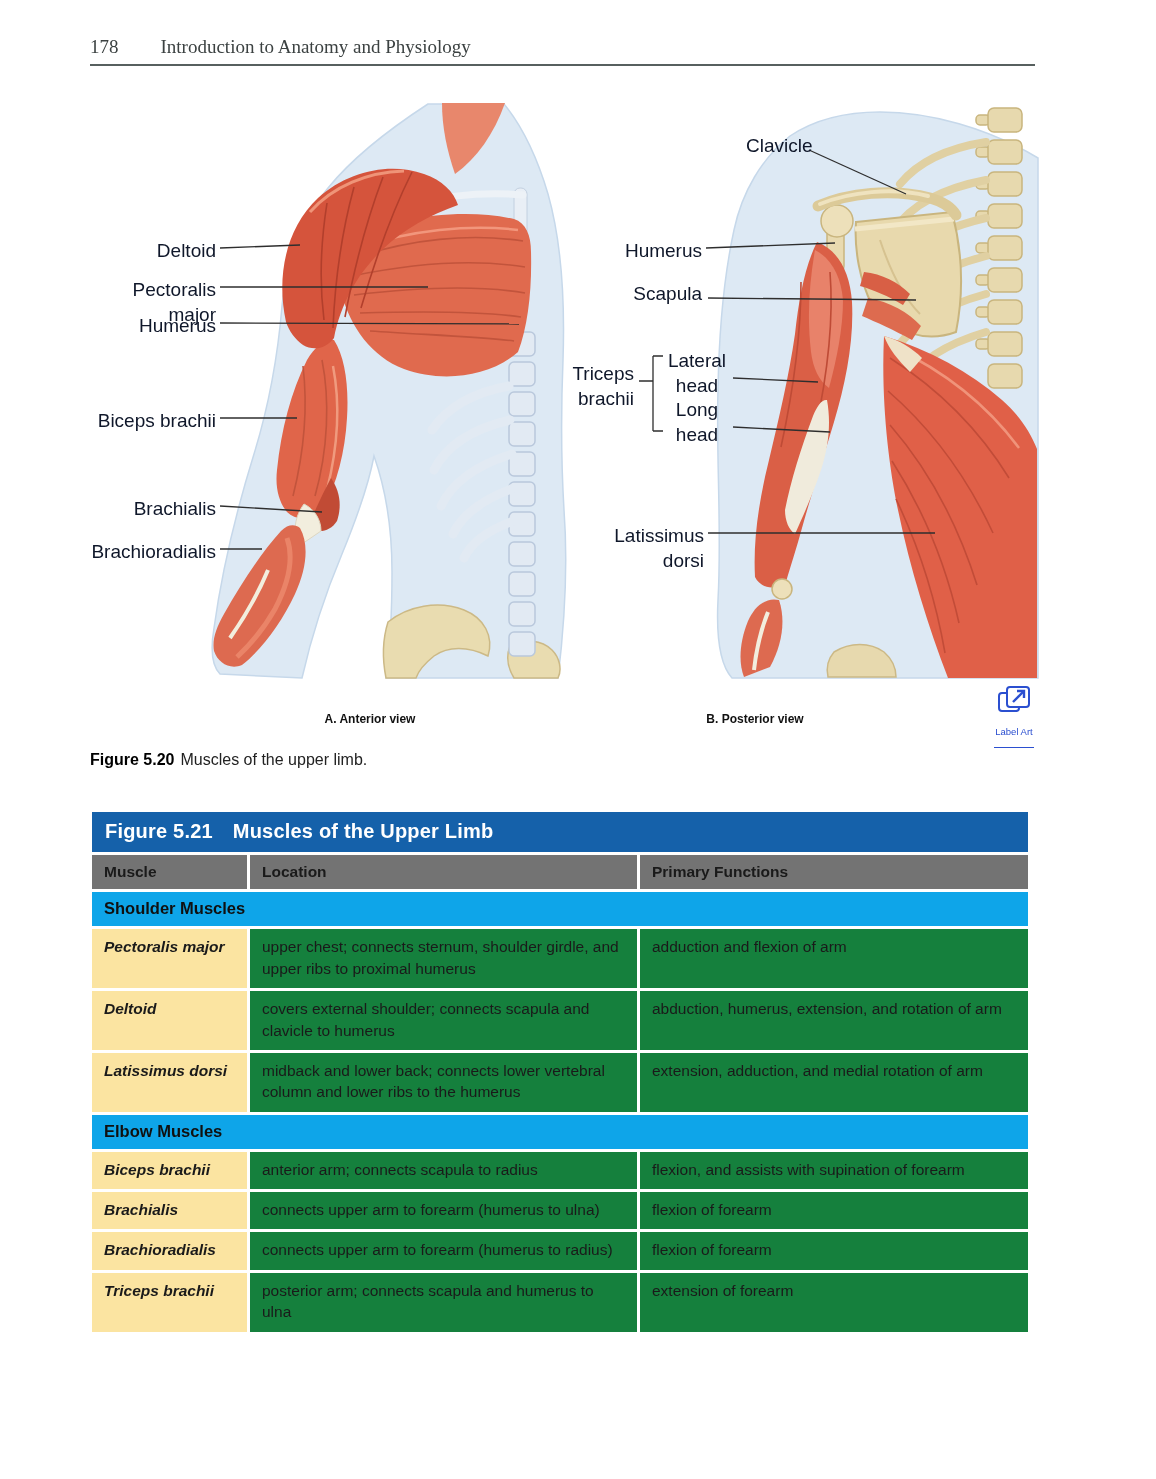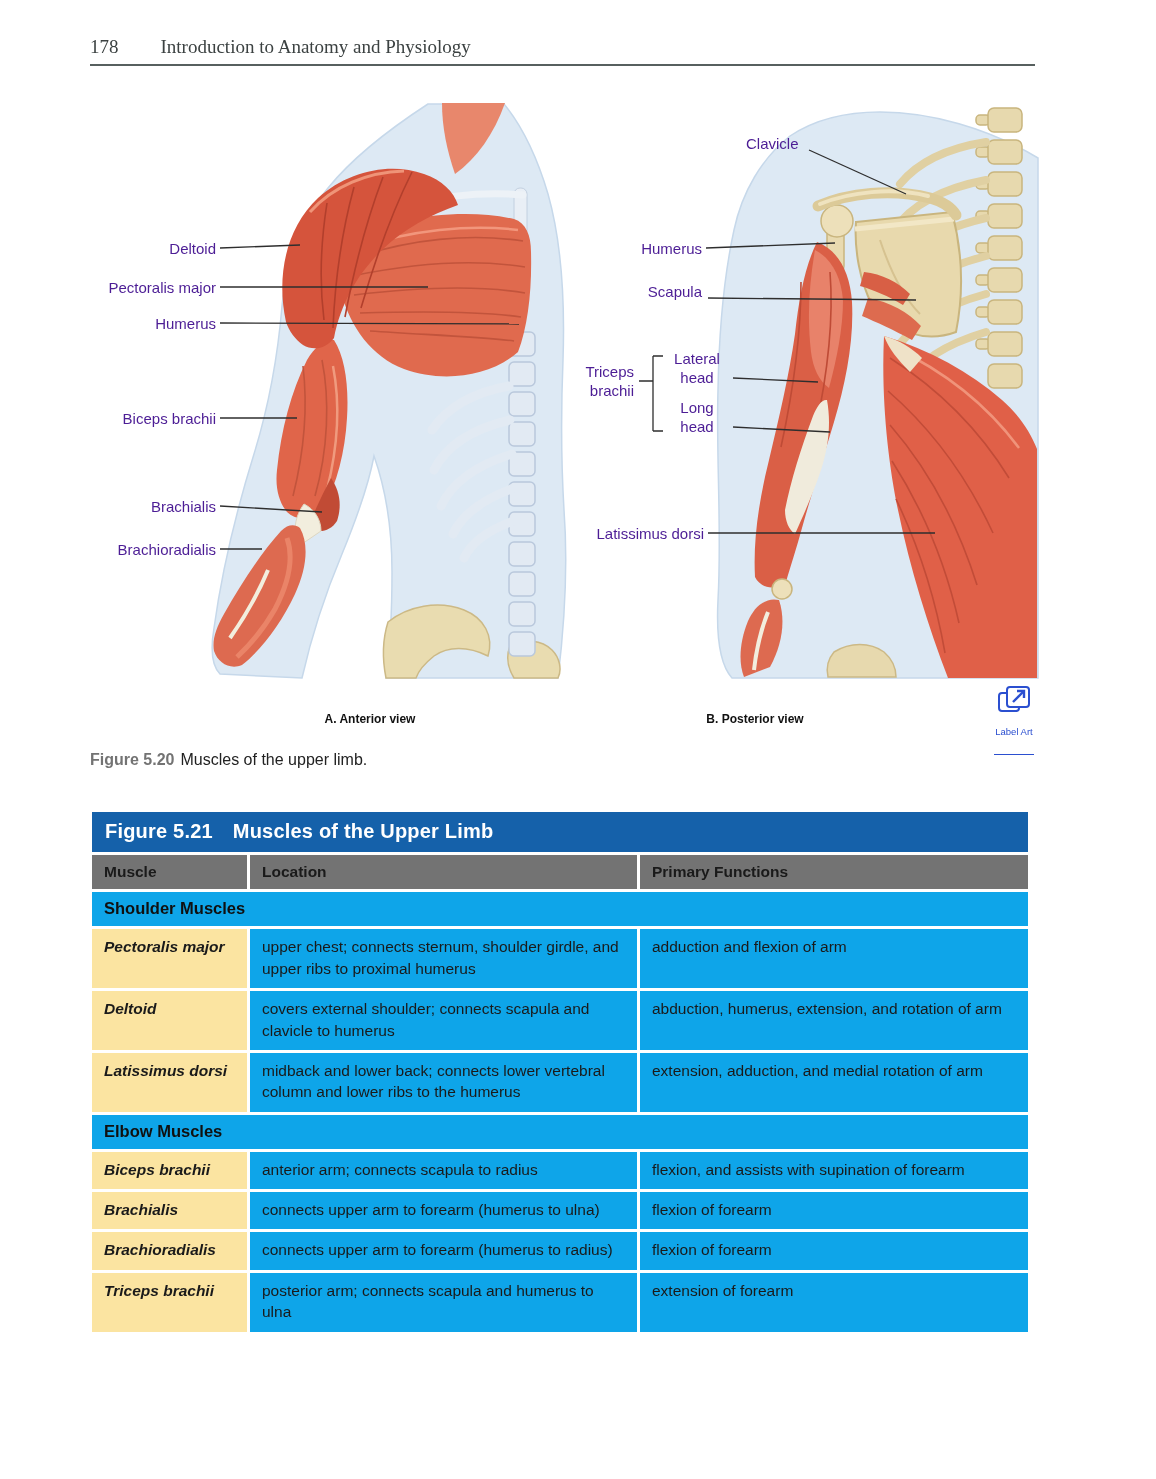--- a/index.html
+++ b/index.html
@@ -14,43 +14,43 @@
   .page-header {
     position:absolute; left:90px; top:36px; width:945px;
     display:flex; gap:42px; align-items:baseline;
     font-family:"Liberation Serif", serif; font-size:19px; color:#3c4242;
   }
   .header-rule { position:absolute; left:90px; top:64px; width:945px; height:2px; background:#57605f; }
 
   
   .figure-area { position:absolute; left:90px; top:100px; width:950px; height:650px; }
   .figure-area svg.art { position:absolute; left:0; top:0; width:950px; height:650px; }
-  .fig-label { position:absolute; font-size:15px; line-height:1.29; color:#4c1d95; }
+  .fig-label { position:absolute; font-size:19px; line-height:1.29; color:#0f172a; }
   .fig-label.r { text-align:right; }
   .fig-label.c { text-align:center; }
   .view-label { position:absolute; font-weight:bold; font-size:12px; color:#111; text-align:center; }
   .label-art { position:absolute; left:898px; top:583px; width:52px; text-align:center; cursor:pointer; }
   .label-art .la-text {
     display:inline-block; font-size:9.5px; color:#2b4fd0;
-    border-bottom:1.5px solid #2b4fd0; padding:0 1px 17px;
+    border-bottom:1.5px solid #2b4fd0; padding:0 1px 10px;
   }
 
   
   .caption { position:absolute; left:90px; top:751px; font-size:16px; color:#222; }
-  .caption .cap-label { color:#737373; font-weight:bold; margin-right:6px; }
+  .caption .cap-label { color:#000000; font-weight:bold; margin-right:6px; }
 
   
   .fig-table { position:absolute; left:92px; top:812px; width:936px; }
   .t-title {
     background:#1561aa; color:#fff; font-weight:bold; font-size:20px;
     padding:8px 13px 9px; letter-spacing:.2px;
   }
   .t-title .num { margin-right:20px; }
   .t-row { display:grid; grid-template-columns:155px 387px 388px; gap:3px; margin-top:3px; }
-  .cell { background:#0ea5e9; padding:7px 12px 9px; font-size:15.5px; line-height:1.38; }
+  .cell { background:#15803d; padding:7px 12px 9px; font-size:15.5px; line-height:1.38; }
   .t-head .cell { background:#737373; font-weight:bold; padding:6px 12px 7px; }
   .section { background:#0ea5e9; font-weight:bold; font-size:16.5px; padding:7px 12px 8px; margin-top:3px; color:#101010; }
   .muscle { background:#fbe4a1; font-weight:bold; font-style:italic; }
 </style>
 </head>
 <body>
 
 <div class="page">
 
   <header class="page-header">

